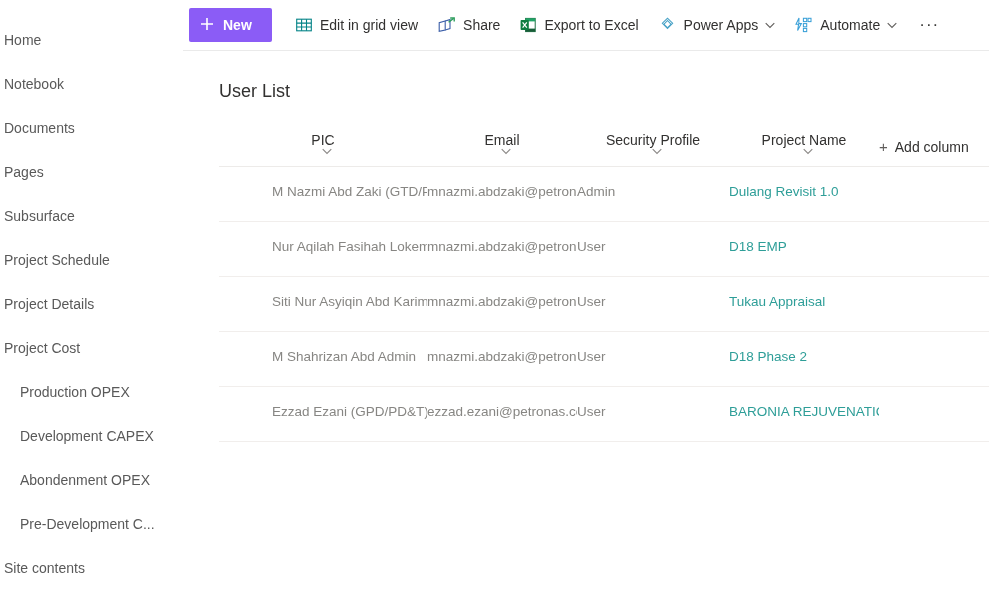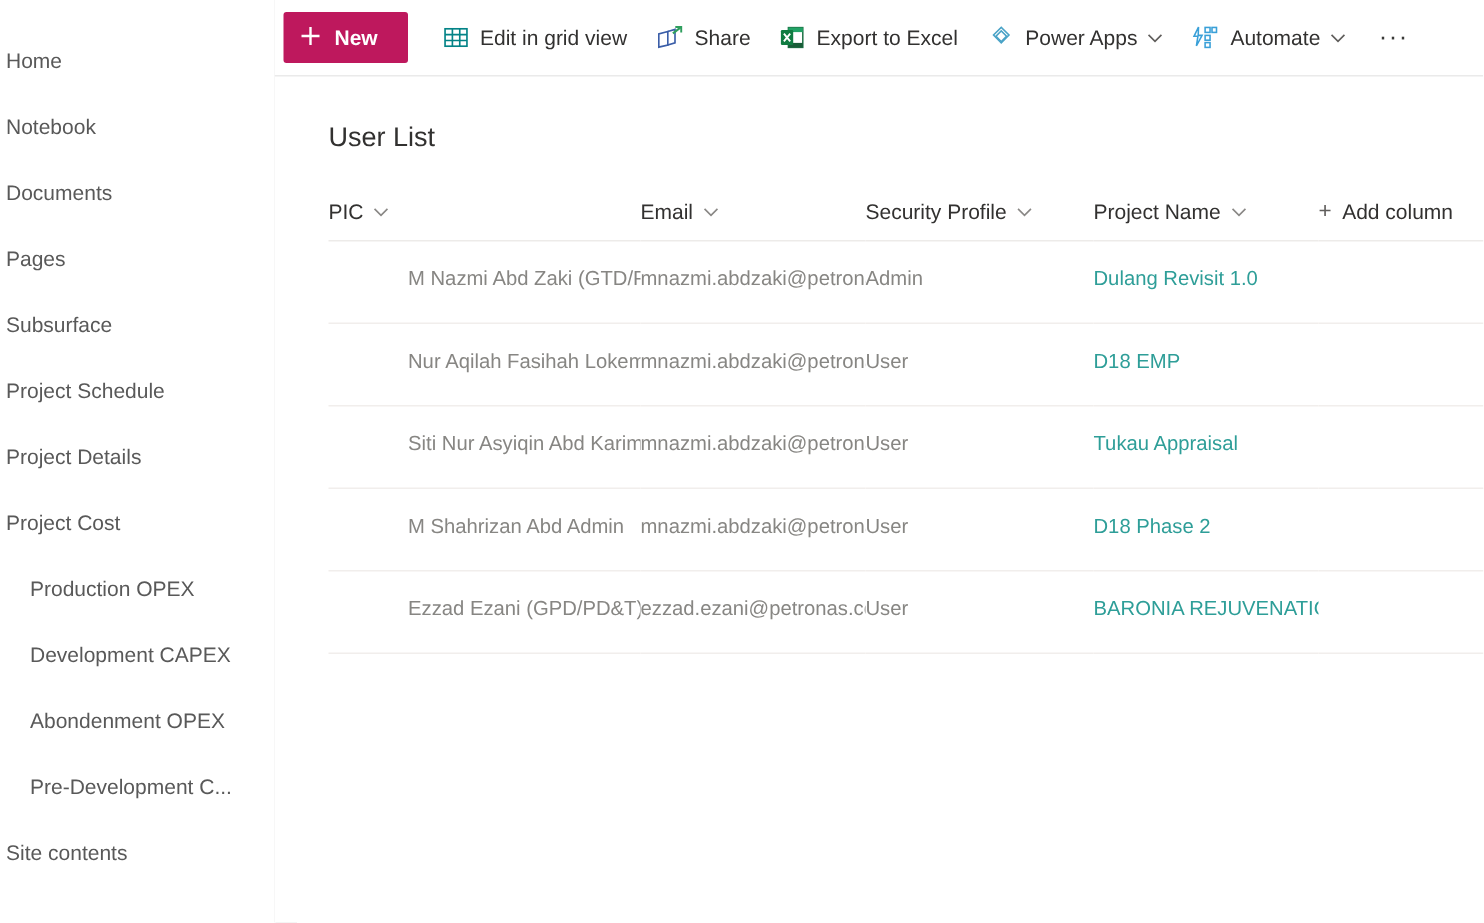--- a/index.html
+++ b/index.html
@@ -84,21 +84,21 @@
     font-size: 14px;
     color: #323130;
     cursor: pointer;
     white-space: nowrap;
     border-radius: 2px;
   }
   .cmd .glyph { display: flex; align-items: center; margin-right: 8px; }
   .cmd .caret { margin-left: 7px; display: flex; align-items: center; }
 
   #btn-new {
-    background: #be185d;
+    background: #8b5cf6;
     color: #ffffff;
     height: 34px;
     min-width: 83px;
     padding: 0 14px 0 11px;
     margin-left: 6px;
     margin-right: 16px;
     font-weight: bold;
     font-size: 14px;
     border-radius: 2px;
     display: flex; align-items: center;
@@ -130,21 +130,21 @@
     text-align: left;
     font-weight: normal;
     font-size: 14px;
     color: #323130;
     padding: 0 0 11px 0;
     vertical-align: bottom;
     white-space: nowrap;
     overflow: hidden;
   }
   table.sp-list thead tr { border-bottom: 1px solid #edebe9; }
-  .th-inner { display: flex; align-items: center; cursor: pointer; }
+  .th-inner { display: flex; align-items: center; cursor: pointer; flex-direction: column; }
   .th-inner .caret { margin-left: 7px; display: flex; align-items: center; }
 
   th.col-pic      { width: 155px; padding-left: 53px; }
   th.col-email    { width: 150px; }
   th.col-sec      { width: 152px; }
   th.col-proj     { width: 150px; }
   th.col-add      { width: 145px; }
   .add-col-inner {
     display: flex; align-items: center; cursor: pointer;
     color: #323130; font-size: 14px;

